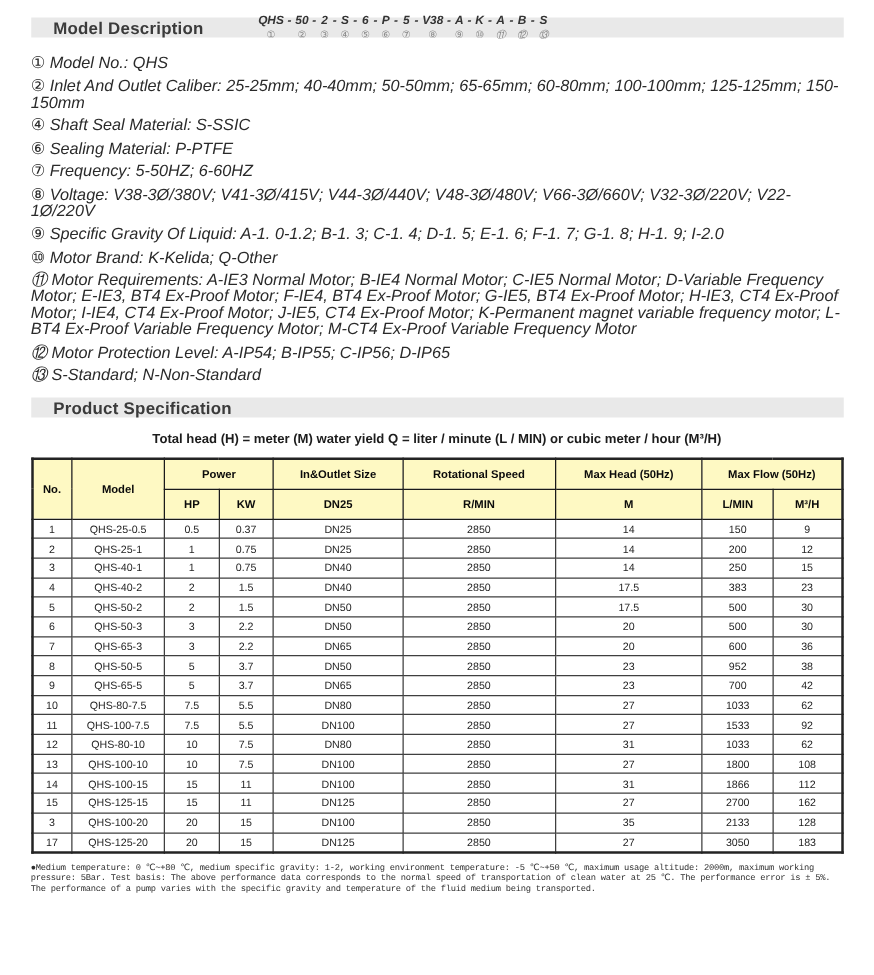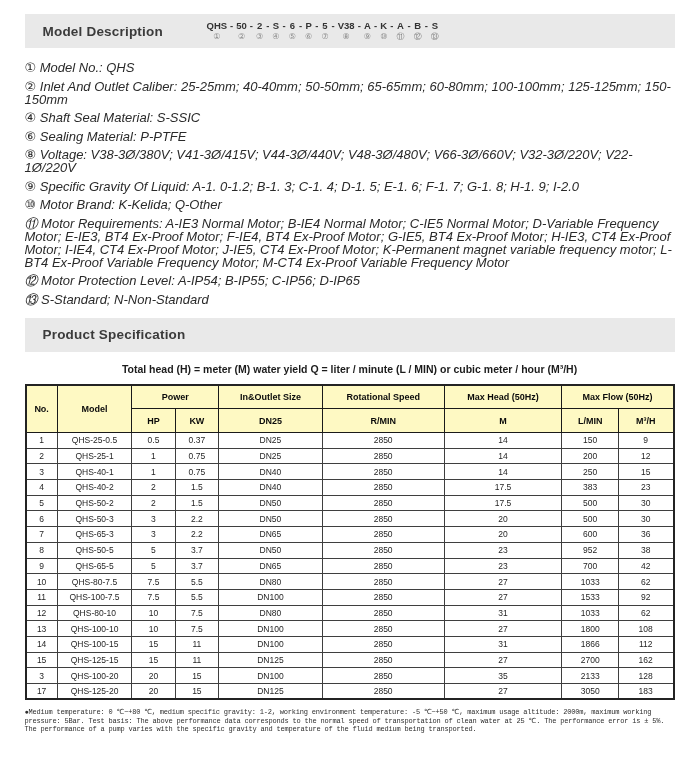--- a/index.html
+++ b/index.html
@@ -8,41 +8,42 @@
     width: 699px; height: 780px;
     font-family: "Liberation Sans", "DejaVu Sans", sans-serif;
     color: #2a2a2a;
     overflow: hidden;
   }
   .page { width: 650px; margin: 0 auto; padding-top: 14px; }
 
   
   .section-bar {
     position: relative;
-    height: 34px;
+    height: 16px;
     background: #e9e9e9;
     display: flex;
     align-items: center;
   }
   .section-title {
     font-size: 13.5px;
     font-weight: bold;
     color: #3b3b3b;
     padding-left: 18px;
     letter-spacing: 0.2px;
   }
 
   
   .model-code {
     position: absolute;
     left: 182px;
     top: 50%;
     transform: translateY(-50%);
     display: flex;
     align-items: flex-start;
+    font-style: italic;
   }
   .seg { display: inline-flex; flex-direction: column; align-items: center; }
   .seg-text { font-size: 9.5px; font-weight: bold; color: #333; line-height: 11px; }
   .seg-num  { font-size: 8px; color: #8a8a8a; line-height: 10px; margin-top: 1px; }
   .dash { font-size: 9.5px; font-weight: bold; color: #333; line-height: 11px; margin: 0 3px; }
 
   
   .desc-list { margin-top: 13px; }
   .desc-item {
     font-size: 13px;
@@ -173,20 +174,21 @@
           <span class="seg-num">⑬</span>
         </span>
       </div>
   </div>
 
   <div class="desc-list">
       <div class="desc-item">① Model No.: QHS</div>
       <div class="desc-item">② Inlet And Outlet Caliber: 25-25mm; 40-40mm; 50-50mm; 65-65mm; 60-80mm; 100-100mm; 125-125mm; 150-150mm</div>
       <div class="desc-item">④ Shaft Seal Material: S-SSIC</div>
       <div class="desc-item">⑥ Sealing Material: P-PTFE</div>
+      <div class="desc-item">⑦ Frequency: 5-50HZ; 6-60HZ</div>
       <div class="desc-item">⑧ Voltage: V38-3Ø/380V; V41-3Ø/415V; V44-3Ø/440V; V48-3Ø/480V; V66-3Ø/660V; V32-3Ø/220V; V22-1Ø/220V</div>
       <div class="desc-item">⑨ Specific Gravity Of Liquid: A-1. 0-1.2; B-1. 3; C-1. 4; D-1. 5; E-1. 6; F-1. 7; G-1. 8; H-1. 9; I-2.0</div>
       <div class="desc-item">⑩ Motor Brand: K-Kelida; Q-Other</div>
       <div class="desc-item">⑪ Motor Requirements: A-IE3 Normal Motor; B-IE4 Normal Motor; C-IE5 Normal Motor; D-Variable Frequency Motor; E-IE3, BT4 Ex-Proof Motor; F-IE4, BT4 Ex-Proof Motor; G-IE5, BT4 Ex-Proof Motor; H-IE3, CT4 Ex-Proof Motor; I-IE4, CT4 Ex-Proof Motor; J-IE5, CT4 Ex-Proof Motor; K-Permanent magnet variable frequency motor; L-BT4 Ex-Proof Variable Frequency Motor; M-CT4 Ex-Proof Variable Frequency Motor</div>
       <div class="desc-item">⑫ Motor Protection Level: A-IP54; B-IP55; C-IP56; D-IP65</div>
       <div class="desc-item">⑬ S-Standard; N-Non-Standard</div>
     </div>
 
   <div class="section-bar spec-section-bar">
     <div class="section-title">Product Specification</div>

